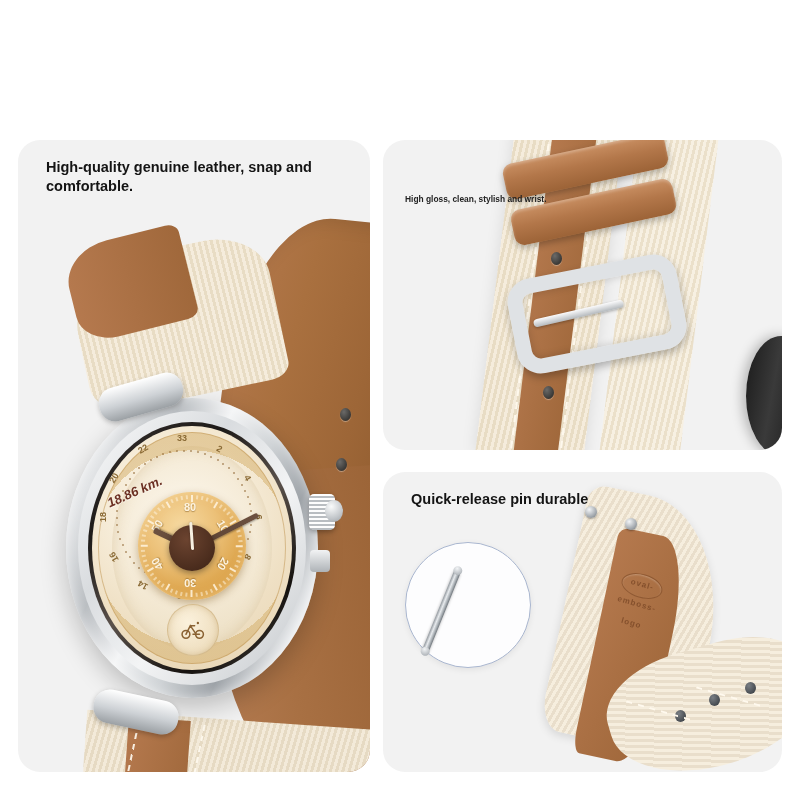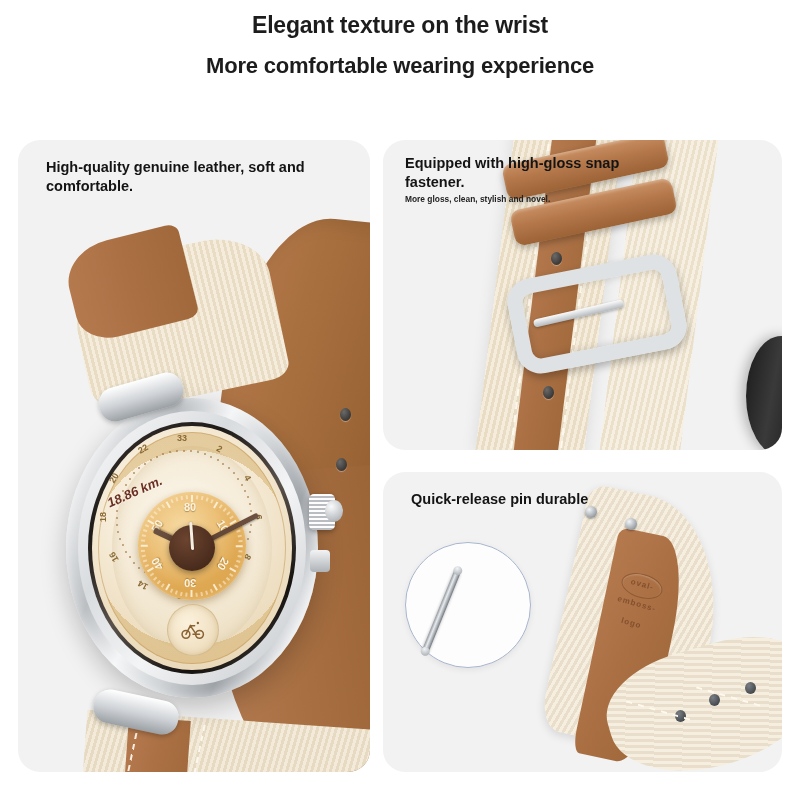--- a/index.html
+++ b/index.html
@@ -342,24 +342,20 @@
     position:absolute;z-index:7;
     background:repeating-linear-gradient(180deg,#fff9ee 0 6px,transparent 6px 12px);
     width:2px;
   }
 </style>
 </head>
 <body>
 
 <div class="page">
 
-  <div class="headline">
-    <div class="l1">Elegant texture on the wrist</div>
-    <div class="l2">More comfortable wearing experience</div>
-  </div>
 
   <div class="card" id="card-left">
 
     <div class="watch-wrap">
 
       <div class="brown-sweep"></div>
       <div class="brown-sweep2"></div>
       <div class="hole" style="left:322px;top:268px;"></div>
       <div class="hole" style="left:318px;top:318px;"></div>
       <div class="hole small" style="left:306px;top:366px;"></div>
@@ -549,21 +545,21 @@
       </div>
 
       <div class="strap-bot">
         <div class="sb-layer sb-cream"></div>
         <div class="sb-layer sb-brown"></div>
         <div class="stitch" style="left:40px;top:8px;transform:rotate(8deg);"></div>
         <div class="stitch" style="left:106px;top:6px;transform:rotate(8deg);"></div>
       </div>
     </div>
 
-    <div class="card-title">High-quality genuine leather, soft and comfortable.</div>
+    <div class="card-title">High-quality genuine leather, snap and comfortable.</div>
   </div>
 
   <div class="card" id="card-tr">
     <div class="tr-art">
       <div class="tr-strap-cream"></div>
       <div class="tr-strap-brown"></div>
       <div class="tr-strap-cream2"></div>
       <div class="tr-stitch" style="left:146px;top:-10px;"></div>
       <div class="tr-stitch" style="left:196px;top:-10px;"></div>
 
@@ -574,22 +570,21 @@
       <div class="hole" style="left:160px;top:246px;"></div>
 
       <div class="buckle">
         <div class="buckle-frame2"></div>
         <div class="buckle-tongue"></div>
       </div>
 
       <div class="watch-peek"></div>
     </div>
 
-    <div class="card-title">Equipped with high-gloss snap fastener.</div>
-    <div class="card-sub">More gloss, clean, stylish and novel.</div>
+    <div class="card-sub">High gloss, clean, stylish and wrist.</div>
   </div>
 
   <div class="card" id="card-br">
     <div class="br-art">
 
       <div class="magnifier">
         <div class="pin"></div>
       </div>
 
       <div class="br-strap">

